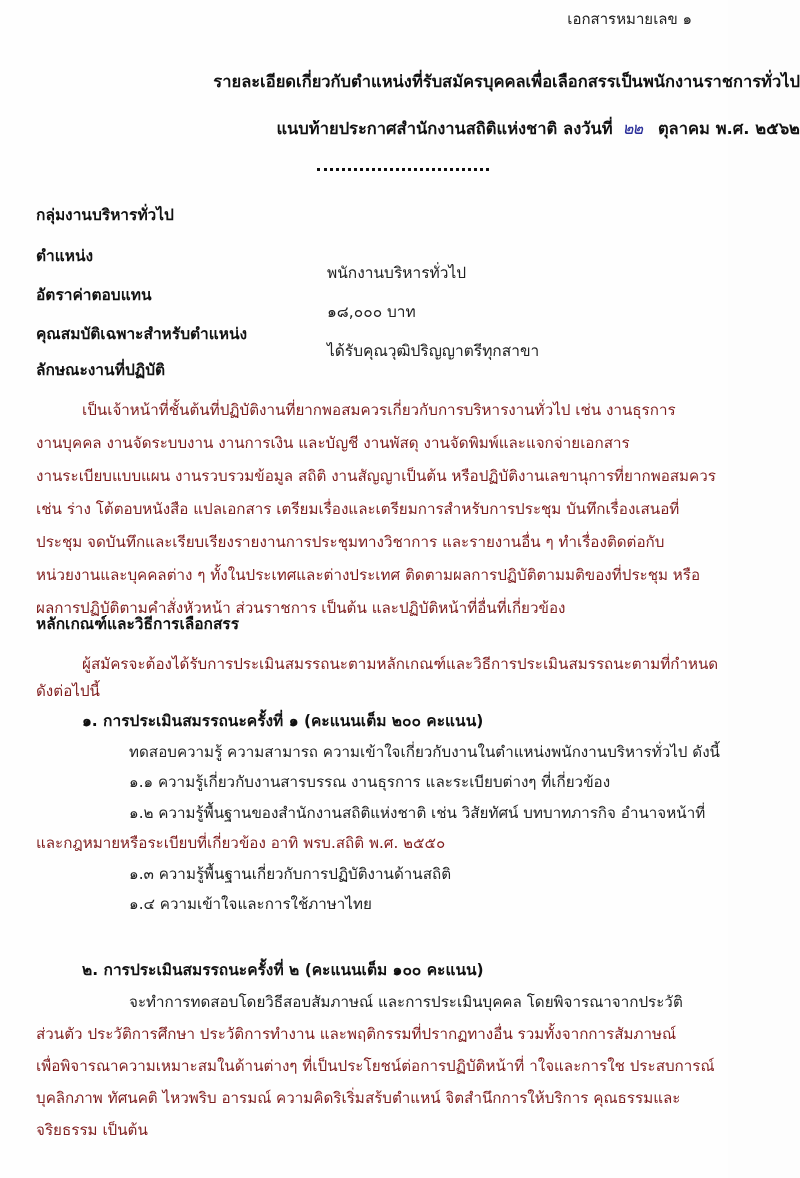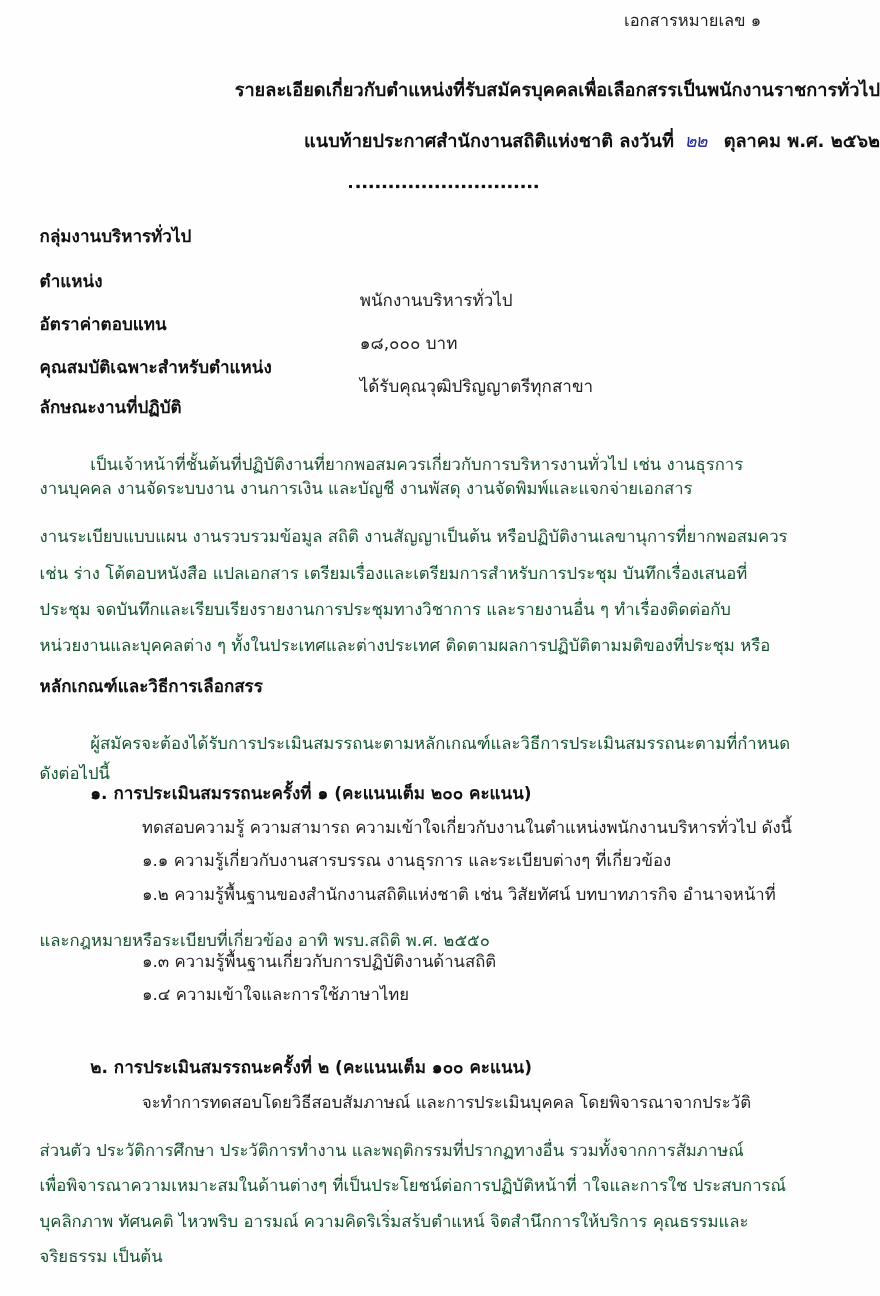--- a/index.html
+++ b/index.html
@@ -50,23 +50,22 @@
     .label {
       font-size: 15.5px; font-weight: bold; color: #111;
       left: 36px;
     }
     .value {
       font-size: 15.5px; color: #222;
       left: 327px;
       margin-top: 17px;
     }
     .para-line {
-      font-size: 15.2px; color: #14532d;
+      font-size: 15.2px; color: #7f1d1d;
       left: 36px;
-      margin-top: 12px;
     }
     .heading-num {
       font-size: 15.5px; font-weight: bold; color: #111;
       left: 82px;
     }
     .indent2 { left: 129px; font-size: 15.2px; color: #222; }
   </style>
 </head>
 <body>
 
@@ -90,25 +89,26 @@
 
   <div class="abs label" style="top:282px;">อัตราค่าตอบแทน</div>
   <div class="abs value" style="top:282px;">๑๘,๐๐๐ บาท</div>
 
   <div class="abs label" style="top:321px;">คุณสมบัติเฉพาะสำหรับตำแหน่ง</div>
   <div class="abs value" style="top:321px;">ได้รับคุณวุฒิปริญญาตรีทุกสาขา</div>
 
   <div class="abs label" style="top:357px;">ลักษณะงานที่ปฏิบัติ</div>
 
   <div class="abs para-line" style="top:398px; left:82px;">เป็นเจ้าหน้าที่ชั้นต้นที่ปฏิบัติงานที่ยากพอสมควรเกี่ยวกับการบริหารงานทั่วไป    เช่น งานธุรการ</div>
-  <div class="abs para-line" style="top:420px;">งานบุคคล งานจัดระบบงาน งานการเงิน  และบัญชี งานพัสดุ งานจัดพิมพ์และแจกจ่ายเอกสาร</div>
+  <div class="abs para-line" style="top:431px;">งานบุคคล งานจัดระบบงาน งานการเงิน  และบัญชี งานพัสดุ งานจัดพิมพ์และแจกจ่ายเอกสาร</div>
   <div class="abs para-line" style="top:464px;">งานระเบียบแบบแผน งานรวบรวมข้อมูล สถิติ งานสัญญาเป็นต้น หรือปฏิบัติงานเลขานุการที่ยากพอสมควร</div>
   <div class="abs para-line" style="top:497px;">เช่น ร่าง โต้ตอบหนังสือ แปลเอกสาร เตรียมเรื่องและเตรียมการสำหรับการประชุม บันทึกเรื่องเสนอที่</div>
   <div class="abs para-line" style="top:530px;">ประชุม จดบันทึกและเรียบเรียงรายงานการประชุมทางวิชาการ และรายงานอื่น ๆ ทำเรื่องติดต่อกับ</div>
   <div class="abs para-line" style="top:563px;">หน่วยงานและบุคคลต่าง ๆ ทั้งในประเทศและต่างประเทศ ติดตามผลการปฏิบัติตามมติของที่ประชุม หรือ</div>
+  <div class="abs para-line" style="top:596px;">ผลการปฏิบัติตามคำสั่งหัวหน้า ส่วนราชการ เป็นต้น และปฏิบัติหน้าที่อื่นที่เกี่ยวข้อง</div>
 
   <div class="abs label" style="top:611px;">หลักเกณฑ์และวิธีการเลือกสรร</div>
 
   <div class="abs para-line" style="top:652px; left:82px;">ผู้สมัครจะต้องได้รับการประเมินสมรรถนะตามหลักเกณฑ์และวิธีการประเมินสมรรถนะตามที่กำหนด</div>
   <div class="abs para-line" style="top:679px;">ดังต่อไปนี้</div>
 
   <div class="abs heading-num" style="top:708px;">๑.  การประเมินสมรรถนะครั้งที่ ๑ (คะแนนเต็ม  ๒๐๐ คะแนน)</div>
   <div class="abs indent2" style="top:740px;">ทดสอบความรู้ ความสามารถ ความเข้าใจเกี่ยวกับงานในตำแหน่งพนักงานบริหารทั่วไป ดังนี้</div>
   <div class="abs indent2" style="top:770px;">๑.๑  ความรู้เกี่ยวกับงานสารบรรณ งานธุรการ และระเบียบต่างๆ ที่เกี่ยวข้อง</div>
   <div class="abs indent2" style="top:801px;">๑.๒  ความรู้พื้นฐานของสำนักงานสถิติแห่งชาติ  เช่น วิสัยทัศน์ บทบาทภารกิจ อำนาจหน้าที่</div>

